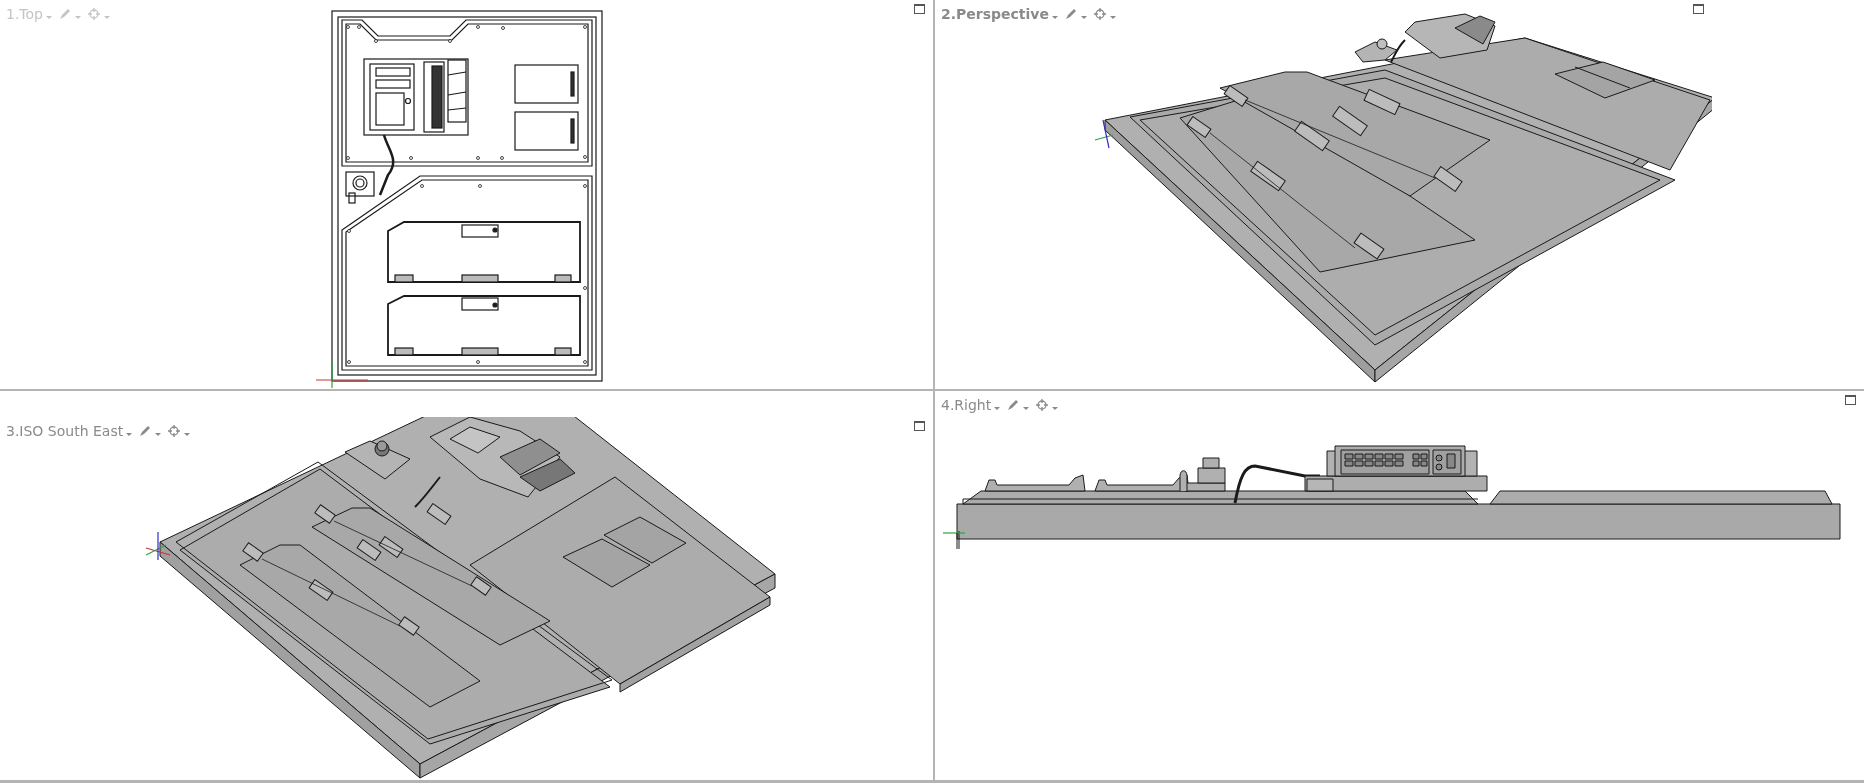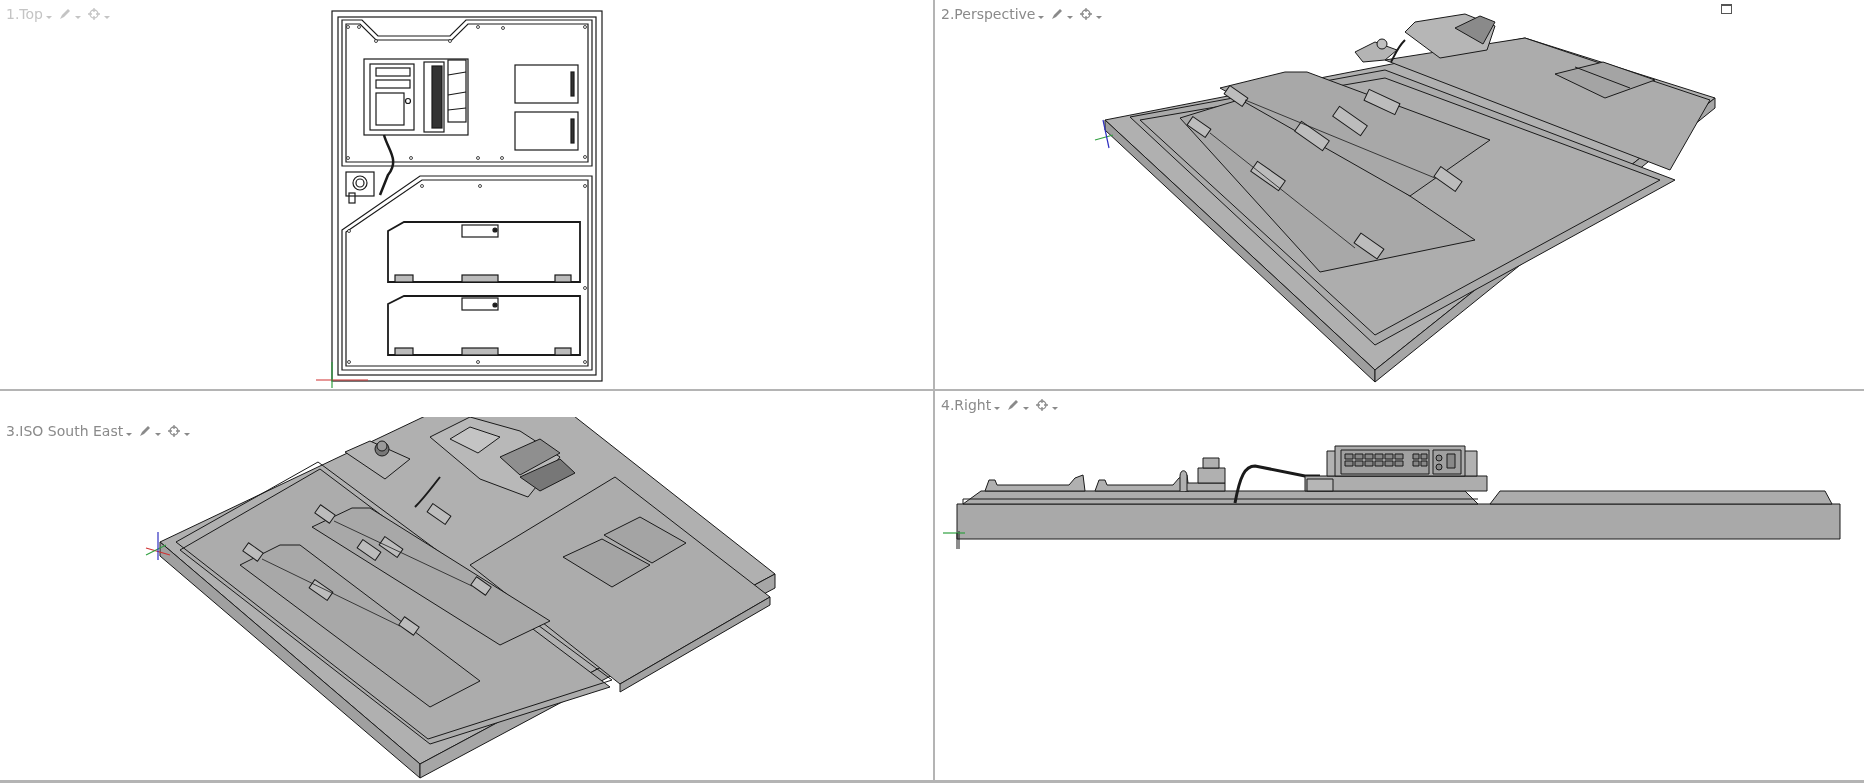--- a/index.html
+++ b/index.html
@@ -1,20 +1,20 @@
 <!DOCTYPE html>
 <html><head>
 <meta charset="utf-8">
 <style>
   html, body { margin: 0; padding: 0; background: #ffffff; }
   body { width: 1864px; height: 783px; position: relative; overflow: hidden;
          font-family: "DejaVu Sans", "Liberation Sans", sans-serif; }
-  .viewport { position: absolute; background: #ffffff; overflow: hidden; padding-left: 28px; }
+  .viewport { position: absolute; background: #ffffff; overflow: hidden; }
   .vp-tl { left: 0; top: 0; width: 933px; height: 389px; }
-  .vp-tr { left: 935px; top: 0; width: 777px; height: 389px; }
+  .vp-tr { left: 935px; top: 0; width: 777px; height: 389px; font-weight: bold; }
   .vp-bl { left: 0; top: 391px; width: 933px; height: 389px; margin-top: 26px; }
   .vp-br { left: 935px; top: 391px; width: 929px; height: 320px; }
   .divider-v { position: absolute; left: 933px; top: 0; width: 2px; height: 783px; background: #b4b4b4; }
   .divider-h { position: absolute; left: 0; top: 389px; width: 1864px; height: 2px; background: #b4b4b4; }
   .divider-bottom { position: absolute; left: 0; top: 780px; width: 1864px; height: 3px; background: #b4b4b4; }
   .vp-header { position: absolute; left: 6px; top: 5px; height: 18px; display: flex; align-items: center;
                font-size: 14px; color: #8a8a8a; white-space: nowrap; }
   .vp-header.inactive { color: #c4c4c4; }
   .vp-title { cursor: pointer; }
   .dd-arrow { display: inline-block; width: 0; height: 0; border-left: 3px solid transparent;

